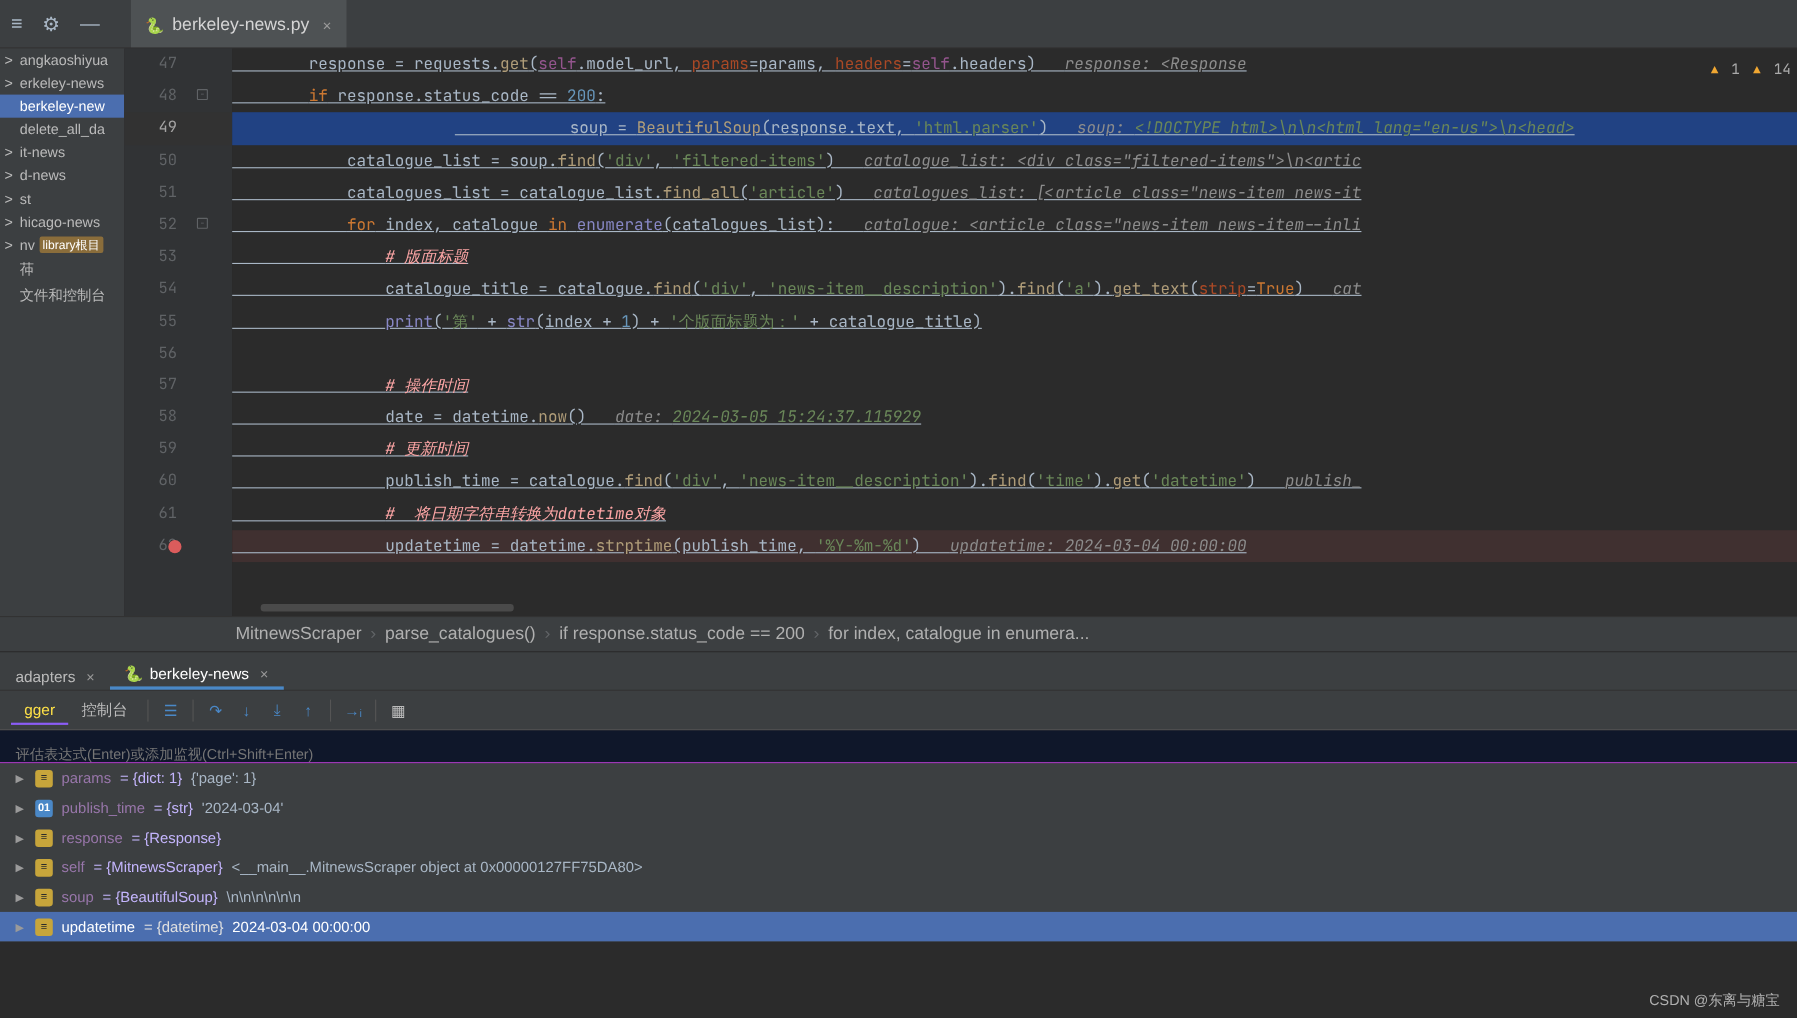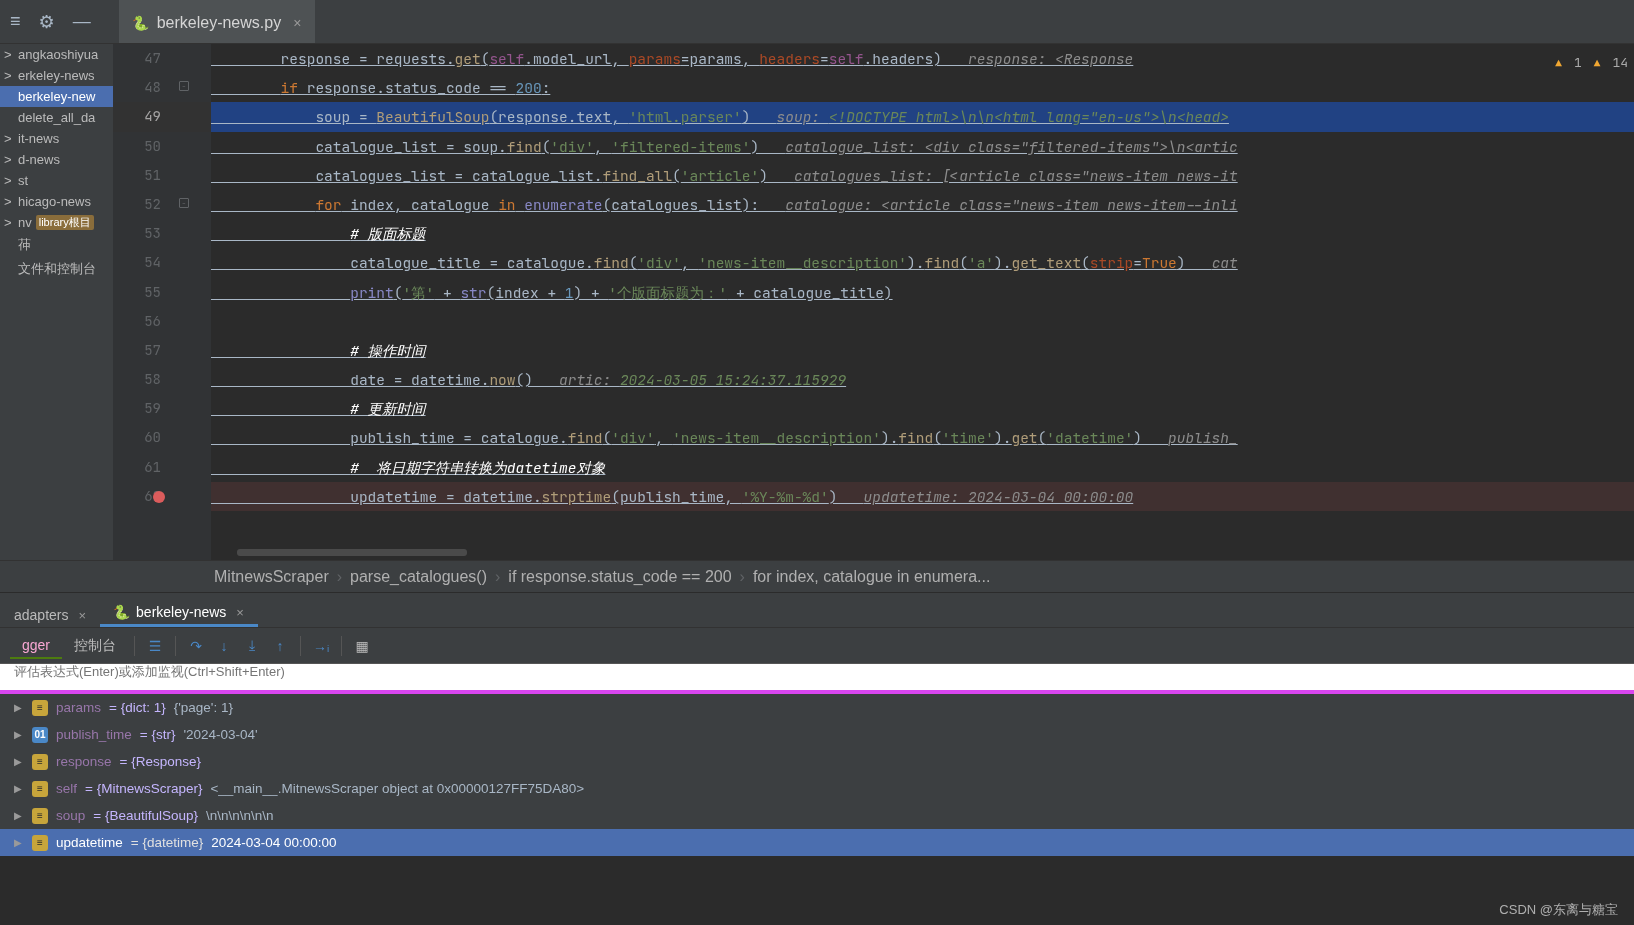--- a/index.html
+++ b/index.html
@@ -29,33 +29,33 @@
   
   .gutter { width: 98px; background: #313335; color: #606366; font-family: "JetBrains Mono", Consolas, monospace; font-size: 14px; text-align: right; padding-top: 0; position: relative; }
   .gutter-line { height: 29.2px; line-height: 29.2px; padding-right: 50px; position: relative; }
   .gutter-line.current { background: #323232; color: #a4a3a3; }
   .fold-mark { position:absolute; right: 22px; top: 8px; width: 10px; height:10px; border:1px solid #606366; border-radius:1px; font-size:8px; line-height:8px; text-align:center; color:#606366; }
   .breakpoint { position:absolute; left: 40px; top: 9px; width: 12px; height:12px; background:#db5c5c; border-radius:50%; }
   
   
   .code-area { flex: 1; background: #2b2b2b; font-family: "JetBrains Mono", Consolas, monospace; font-size: 14.5px; overflow: hidden; position: relative; }
   .code-line { height: 29.2px; line-height: 29.2px; white-space: pre; padding-left: 0; }
-  .code-line.hl-selected { background: #214283; }
+  .code-line.hl-selected { background: #214283; text-align: center; }
   .code-line.hl-bp { background: rgba(219,92,92,0.12); }
   
   
   .c-def { color: #a9b7c6; text-decoration: underline; }
   .c-kw { color: #cc7832; }
   .c-call { color: #b09d79; }
   .c-str { color: #6a8759; }
   .c-num { color: #6897bb; }
   .c-self { color: #94558d; }
   .c-param { color: #aa4926; }
   .c-builtin { color: #8888c6; }
-  .c-comment { color: #ffffff; font-style: italic; }
+  .c-comment { color: #fca5a5; font-style: italic; }
   .c-hint { color: #8c8c8c; font-style: italic; }
   .c-hint-str { color: #6a8759; font-style: italic; }
   
   
   .right-warnings { position: absolute; top: 10px; right: 6px; display:flex; gap:12px; color:#aaaaaa; font-size:13px; align-items:center; z-index:3;}
   .warn-yellow { color:#f0a732; }
   .warn-tri::before { content:"▲"; font-size:11px; }
   
   
   .breadcrumb-bar { height: 32px; background: #3c3f41; display:flex; align-items:center; padding-left: 214px; gap: 8px; color:#9a9a9a; font-size:16px; border-top:1px solid #323232; }
@@ -64,26 +64,26 @@
   
   
   .debug-tabs { height: 36px; background: #3c3f41; display:flex; align-items:flex-end; border-top:1px solid #2b2b2b; border-bottom:1px solid #323232;}
   .debug-tab { padding: 6px 14px 4px; color:#bbbbbb; font-size:14px; cursor:pointer; display:flex; align-items:center; gap:6px; }
   .debug-tab.active { border-bottom: 3px solid #4a88c7; color:#fff; }
   .debug-tab .tab-close { font-size:13px; }
   
   
   .debug-toolbar { height: 36px; background: #3c3f41; display:flex; align-items:center; padding: 0 10px; gap: 0; border-bottom:1px solid #555; }
   .dbg-item { padding: 4px 12px; color:#bbbbbb; font-size:14px; cursor:pointer; }
-  .dbg-item.active { border-bottom: 2px solid #4d7c0f; color:#f9a8d4; }
+  .dbg-item.active { border-bottom: 2px solid #8b5cf6; color:#fde047; }
   .dbg-sep { width:1px; height:20px; background:#555; margin: 0 6px; }
   .dbg-icon { width:28px; height:26px; display:inline-flex; align-items:center; justify-content:center; color:#4a88c7; font-size:14px; cursor:pointer; }
   
   
-  .eval-row { height: 30px; background: #ffffff; border-bottom:4px solid #d946ef; display:flex; align-items:flex-start; padding: 0 14px; }
+  .eval-row { height: 30px; background: #0f172a; border-bottom:1px solid #d946ef; display:flex; align-items:flex-end; padding: 0 14px; }
   .eval-input { flex:1; background:transparent; border:none; color:#7f8385; font-size:13px; outline:none; font-family: inherit; }
   
   
   .vars-panel { flex:1; background: #3c3f41; overflow:auto; font-size:13.5px; }
   .var-row { height: 27px; display:flex; align-items:center; padding-left: 14px; gap: 8px; cursor:pointer; }
   .var-row.selected { background: #4b6eaf; color:#fff; }
   .var-chevron { color:#9a9a9a; width:10px; font-size:10px; }
   .var-icon { width:16px; height:16px; border-radius:3px; display:inline-flex; align-items:center; justify-content:center; font-size:10px; font-weight:bold; }
   .var-icon.obj { background:#c7a53b; color:#2b2b2b; }
   .var-icon.str { background:#4a88c7; color:#fff; }
@@ -198,21 +198,21 @@
       <div class="code-line"><span class="c-def">        <span class="c-kw">if</span> response.status_code == <span class="c-num">200</span>:</span></div>
       <div class="code-line hl-selected"><span class="c-def">            soup = <span class="c-call">BeautifulSoup</span>(response.text, <span class="c-str">'html.parser'</span>)   <span class="c-hint">soup: </span><span class="c-hint-str">&lt;!DOCTYPE html&gt;\n\n&lt;html lang="en-us"&gt;\n&lt;head&gt;</span></span></div>
       <div class="code-line"><span class="c-def">            catalogue_list = soup.<span class="c-call">find</span>(<span class="c-str">'div'</span>, <span class="c-str">'filtered-items'</span>)   <span class="c-hint">catalogue_list: &lt;div class="filtered-items"&gt;\n&lt;artic</span></span></div>
       <div class="code-line"><span class="c-def">            catalogues_list = catalogue_list.<span class="c-call">find_all</span>(<span class="c-str">'article'</span>)   <span class="c-hint">catalogues_list: [&lt;article class="news-item news-it</span></span></div>
       <div class="code-line"><span class="c-def">            <span class="c-kw">for</span> index, catalogue <span class="c-kw">in</span> <span class="c-builtin">enumerate</span>(catalogues_list):   <span class="c-hint">catalogue: &lt;article class="news-item news-item--inli</span></span></div>
       <div class="code-line"><span class="c-def">                <span class="c-comment"># 版面标题</span></span></div>
       <div class="code-line"><span class="c-def">                catalogue_title = catalogue.<span class="c-call">find</span>(<span class="c-str">'div'</span>, <span class="c-str">'news-item__description'</span>).<span class="c-call">find</span>(<span class="c-str">'a'</span>).<span class="c-call">get_text</span>(<span class="c-param">strip</span>=<span class="c-kw">True</span>)   <span class="c-hint">cat</span></span></div>
       <div class="code-line"><span class="c-def">                <span class="c-builtin">print</span>(<span class="c-str">'第'</span> + <span class="c-builtin">str</span>(index + <span class="c-num">1</span>) + <span class="c-str">'个版面标题为：'</span> + catalogue_title)</span></div>
       <div class="code-line"><span class="c-def"></span></div>
       <div class="code-line"><span class="c-def">                <span class="c-comment"># 操作时间</span></span></div>
-      <div class="code-line"><span class="c-def">                date = datetime.<span class="c-call">now</span>()   <span class="c-hint">artic: </span><span class="c-hint-str">2024-03-05 15:24:37.115929</span></span></div>
+      <div class="code-line"><span class="c-def">                date = datetime.<span class="c-call">now</span>()   <span class="c-hint">date: </span><span class="c-hint-str">2024-03-05 15:24:37.115929</span></span></div>
       <div class="code-line"><span class="c-def">                <span class="c-comment"># 更新时间</span></span></div>
       <div class="code-line"><span class="c-def">                publish_time = catalogue.<span class="c-call">find</span>(<span class="c-str">'div'</span>, <span class="c-str">'news-item__description'</span>).<span class="c-call">find</span>(<span class="c-str">'time'</span>).<span class="c-call">get</span>(<span class="c-str">'datetime'</span>)   <span class="c-hint">publish_</span></span></div>
       <div class="code-line"><span class="c-def">                <span class="c-comment">#  将日期字符串转换为datetime对象</span></span></div>
       <div class="code-line hl-bp"><span class="c-def">                updatetime = datetime.<span class="c-call">strptime</span>(publish_time, <span class="c-str">'%Y-%m-%d'</span>)   <span class="c-hint">updatetime: 2024-03-04 00:00:00</span></span></div>
     </div>
 </div>
 
 <div class="breadcrumb-bar" id="breadcrumb">
     <span class="crumb">MitnewsScraper</span>
     <span class="crumb-sep">›</span>

